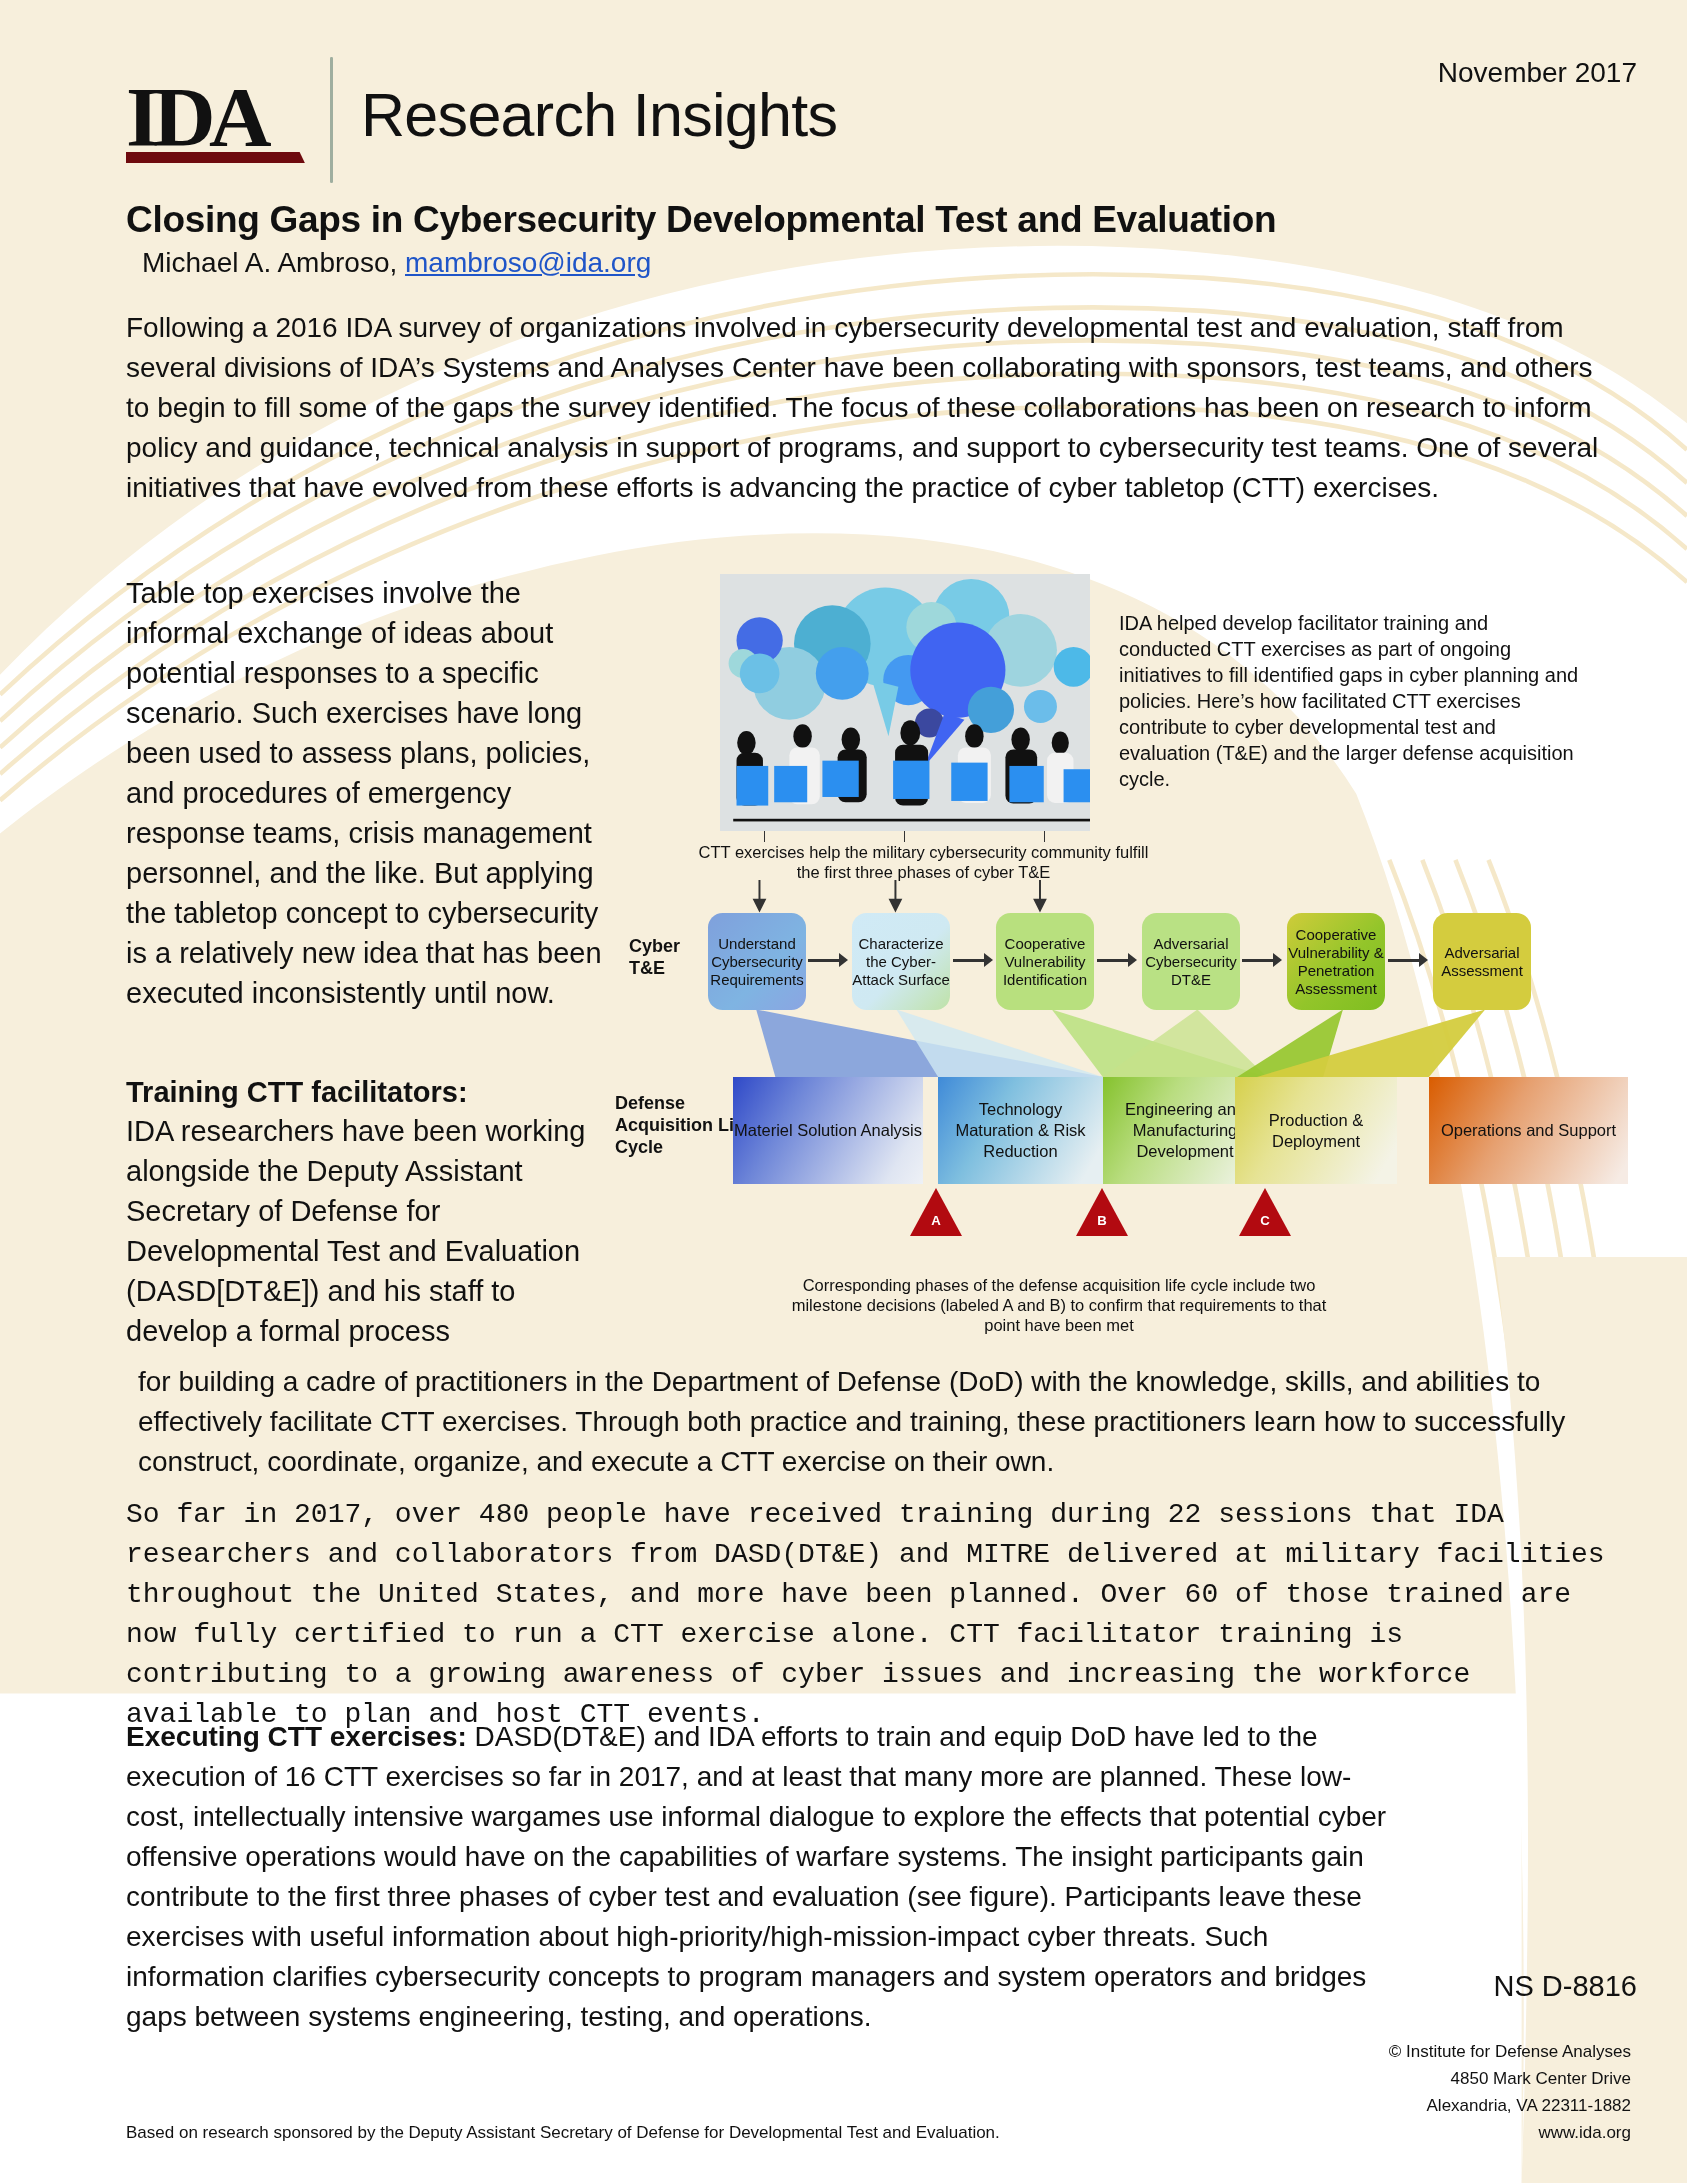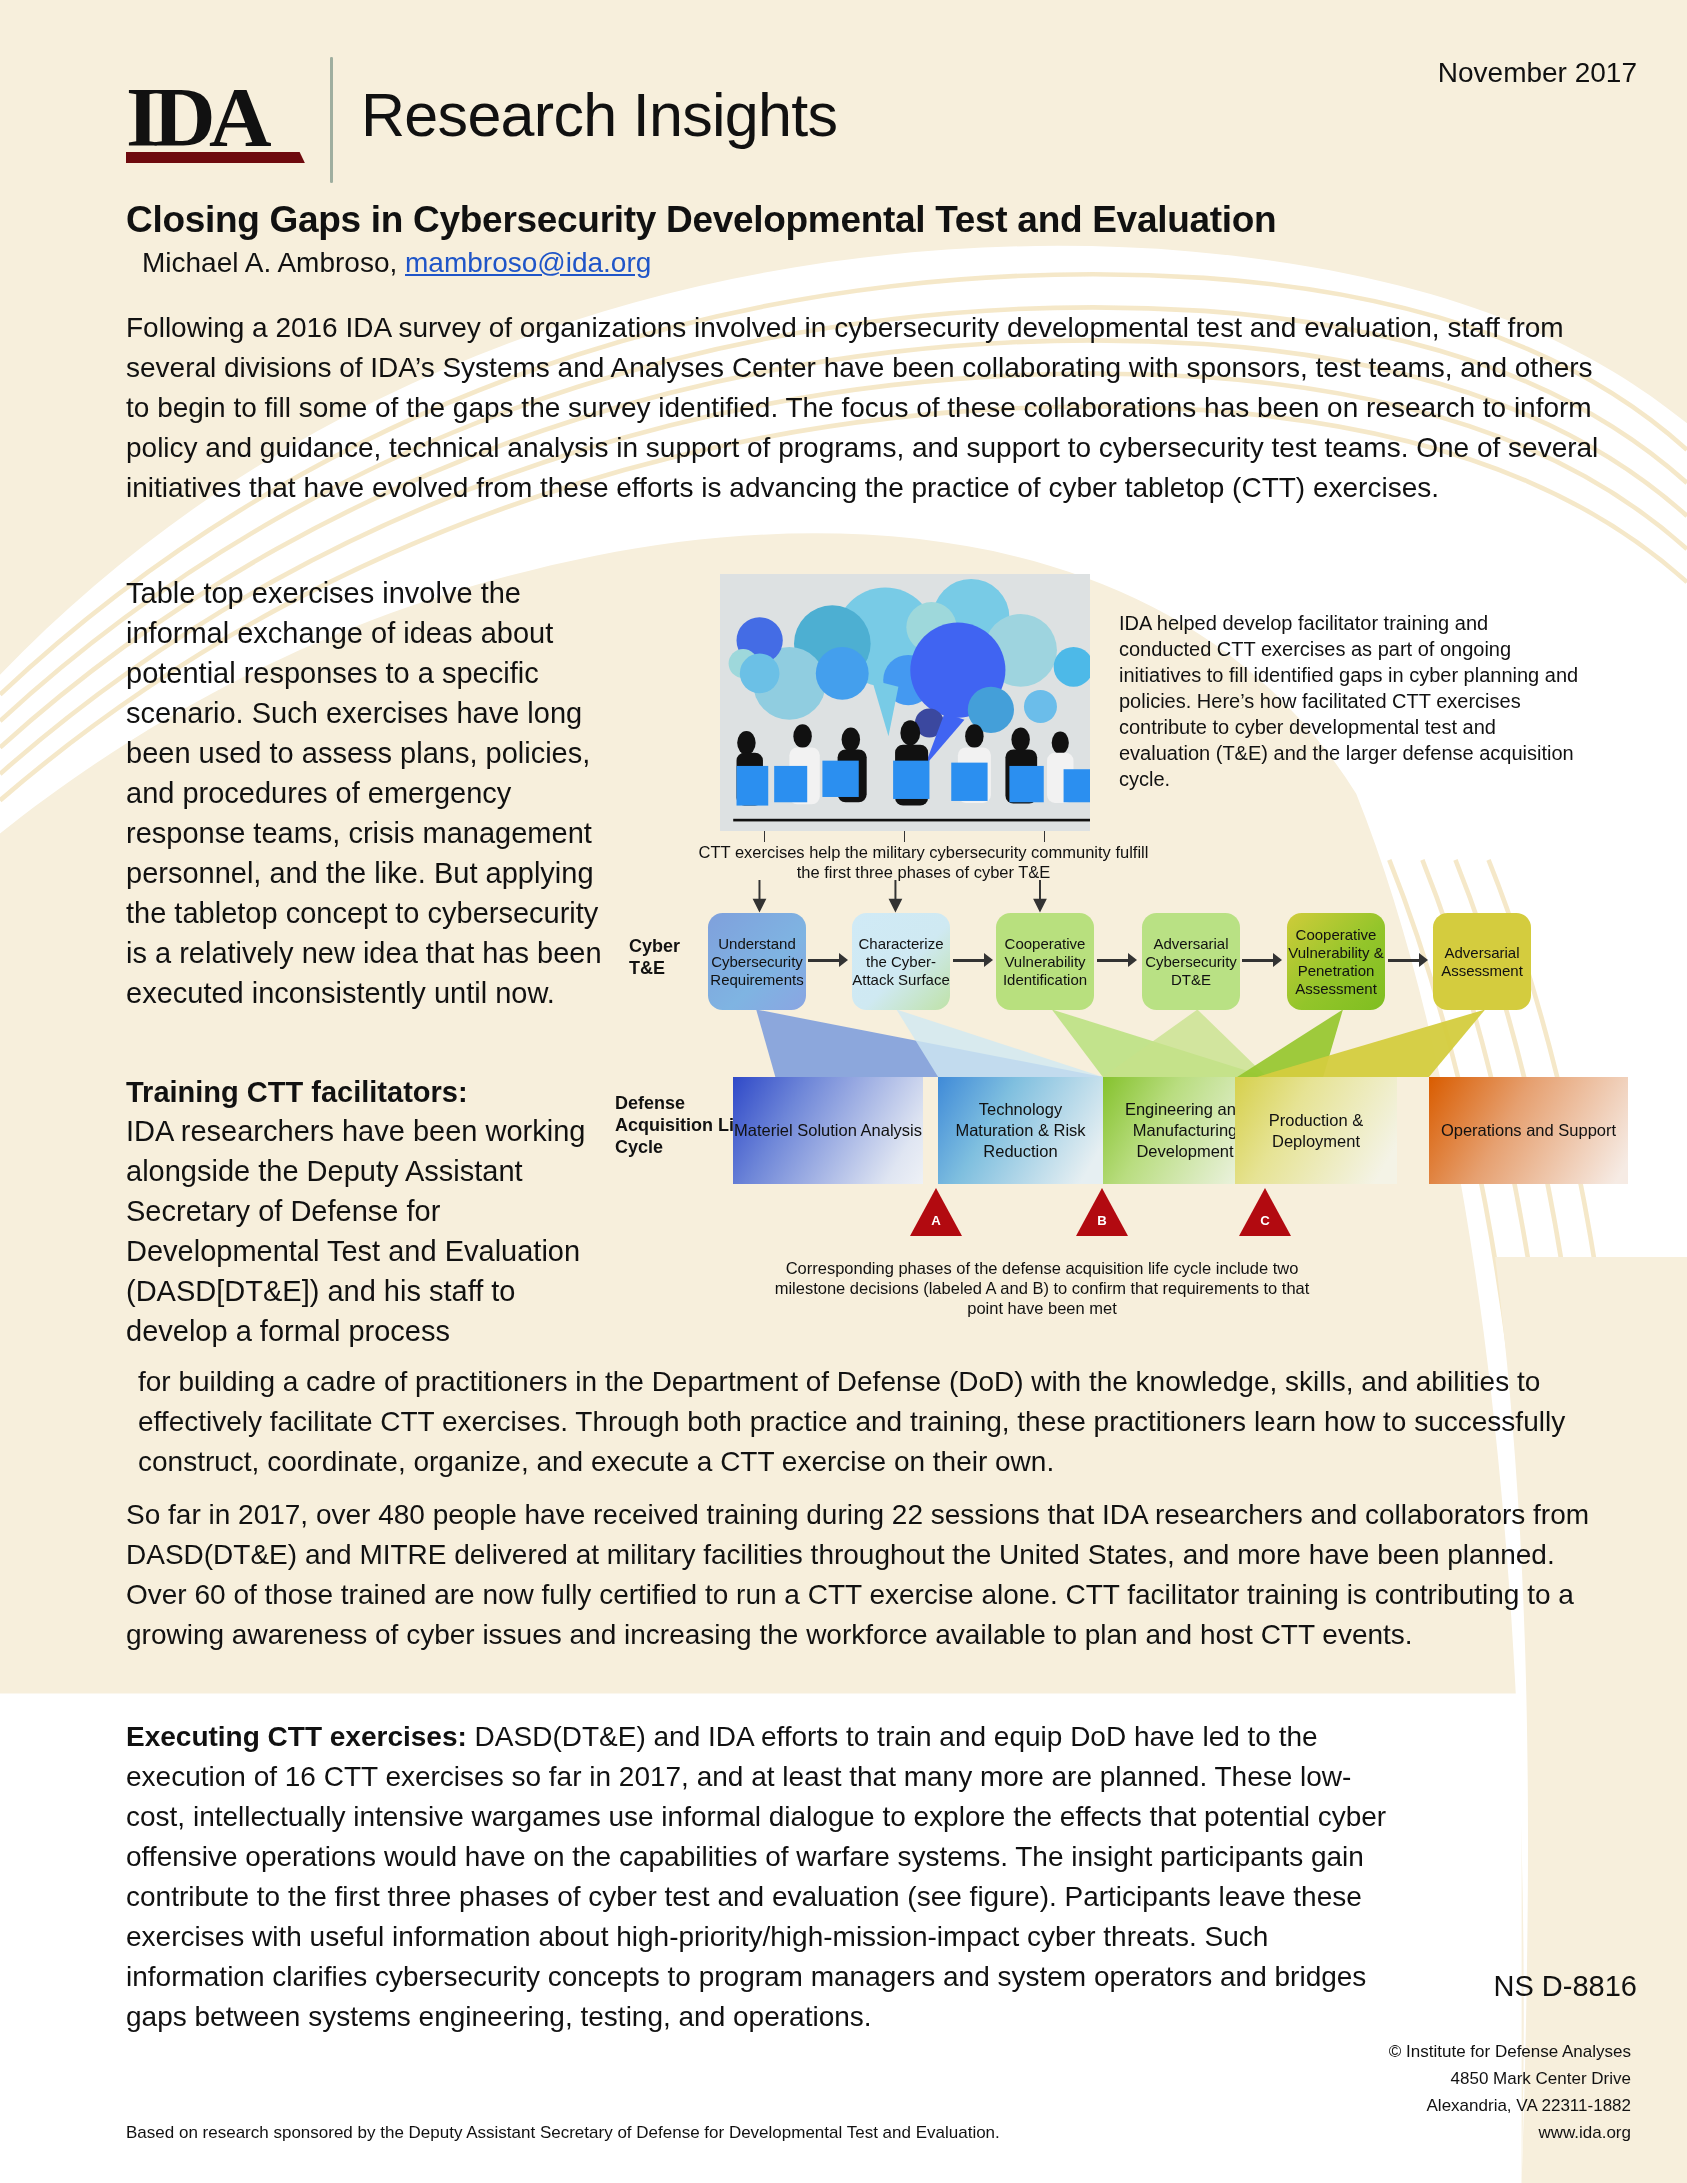--- a/index.html
+++ b/index.html
@@ -37,21 +37,21 @@
   .author a { color: #1f55c8; text-decoration: underline; }
 
   .para {
     font-size: 28px; line-height: 40px; color: #111;
   }
   .intro { left: 126px; top: 308px; width: 1482px; }
   .left-col { left: 126px; top: 573px; width: 476px; font-size: 29px; line-height: 40px; }
   .training-head { left: 126px; top: 1072px; font-size: 29px; line-height: 40px; font-weight: bold; }
   .training-body { left: 126px; top: 1111px; width: 476px; font-size: 29px; line-height: 40px; }
   .training-cont { left: 126px; top: 1350px; width: 1495px; }
-  .sofar { left: 126px; top: 1495px; width: 1495px; }
+  .sofar { left: 126px; top: 1495px; width: 1495px; font-family: Liberation Mono, monospace; }
   .executing { left: 126px; top: 1717px; width: 1283px; }
   .executing b { font-weight: bold; }
 
   .ns { right: 50px; top: 1968px; font-size: 29px; line-height: 37px; text-align: right; }
   .address { right: 56px; top: 2038px; font-size: 17px; line-height: 27px; text-align: right; }
   .footer-note { left: 126px; top: 2122px; font-size: 17px; line-height: 22.5px; }
 
   
   .photo { left: 720px; top: 574px; width: 370px; height: 257px; background: #dde1e2; overflow: hidden; }
   .fig-caption { left: 1119px; top: 610px; width: 463px; font-size: 20px; line-height: 26px; color: #111; }
@@ -268,21 +268,21 @@
     </svg>
   <span>B</span>
 </div>
 <div class="milestone" style="left:1239px">
   <svg width="52" height="48" viewBox="0 0 78 72">
       <polygon points="39,0 78,72 0,72" fill="#b20a10"></polygon>
     </svg>
   <span>C</span>
 </div>
 
-<p class="abs fig-note-bottom" style="margin:0">Corresponding phases of the defense acquisition life cycle include two milestone decisions (labeled A and B) to confirm that requirements to that point have been met</p>
+<p class="abs fig-note-bottom" style="margin:17px">Corresponding phases of the defense acquisition life cycle include two milestone decisions (labeled A and B) to confirm that requirements to that point have been met</p>
 
 <div class="abs ns">NS D-8816</div>
 <div class="abs address">
   <div>© Institute for Defense Analyses</div>
   <div>4850 Mark Center Drive</div>
   <div>Alexandria, VA 22311-1882</div>
   <div>www.ida.org</div>
 </div>
 <div class="abs footer-note">Based on research sponsored by the Deputy Assistant Secretary of Defense for Developmental Test and Evaluation.</div>
 

